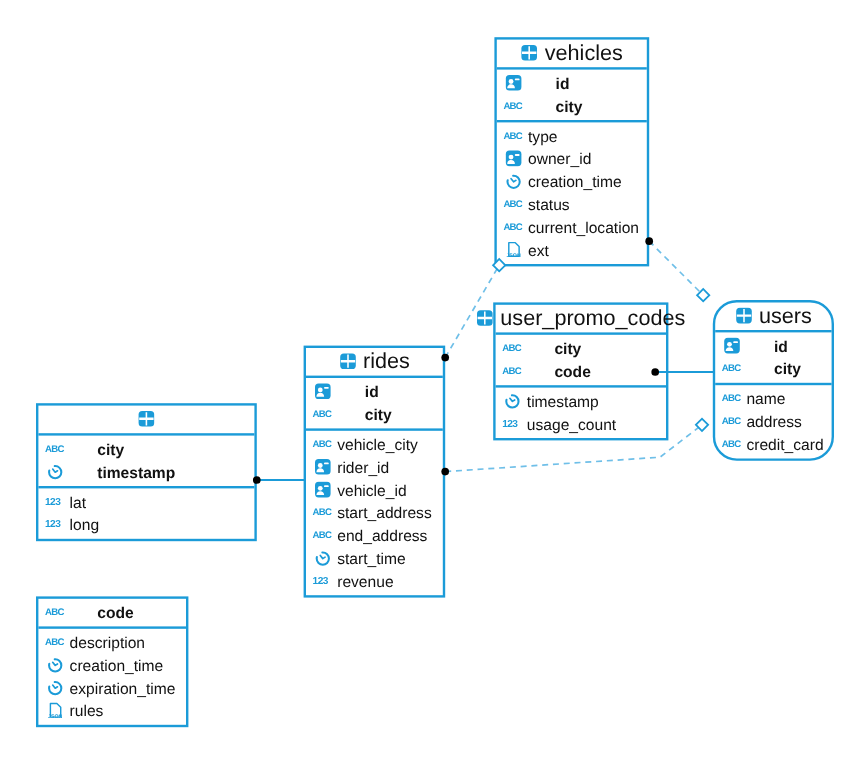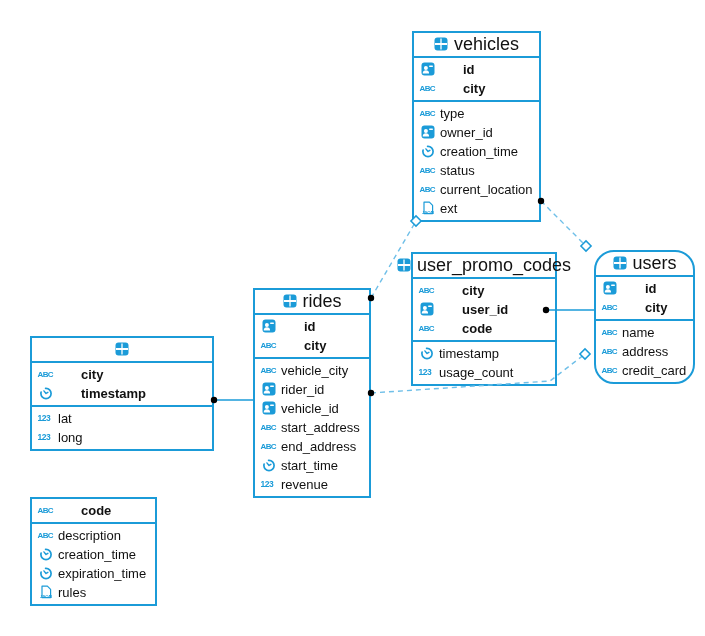--- a/index.html
+++ b/index.html
@@ -153,31 +153,20 @@
           <div class="row pk">
     <span class="ficon">
               <svg viewBox="0 0 17 12" width="17" height="12">
                 <text x="0.5" y="9.5" font-family="Liberation Sans, sans-serif" font-size="8" font-weight="bold" letter-spacing="-0.6" fill="#1b9bd8">ABC</text>
               </svg>
             </span>
     <span class="fname">city</span>
   </div>
           <div class="row pk">
     <span class="ficon">
-              <svg viewBox="0 0 14 14" width="14" height="14">
-                <rect x="0.5" y="0.5" width="13" height="13" rx="3" fill="#1b9bd8"></rect>
-                <rect x="8" y="3.4" width="4" height="1.5" rx="0.75" fill="#fff"></rect>
-                <circle cx="4.9" cy="5.9" r="2" fill="#fff"></circle>
-                <path d="M1.7 11.6 C1.7 9.4 3.1 8.3 4.9 8.3 C6.7 8.3 8.1 9.4 8.1 11.6 Z" fill="#fff"></path>
-              </svg>
-            </span>
-    <span class="fname">user_id</span>
-  </div>
-          <div class="row pk">
-    <span class="ficon">
               <svg viewBox="0 0 17 12" width="17" height="12">
                 <text x="0.5" y="9.5" font-family="Liberation Sans, sans-serif" font-size="8" font-weight="bold" letter-spacing="-0.6" fill="#1b9bd8">ABC</text>
               </svg>
             </span>
     <span class="fname">code</span>
   </div>
         </div>
         <div class="sec">
           <div class="row">
     <span class="ficon">

